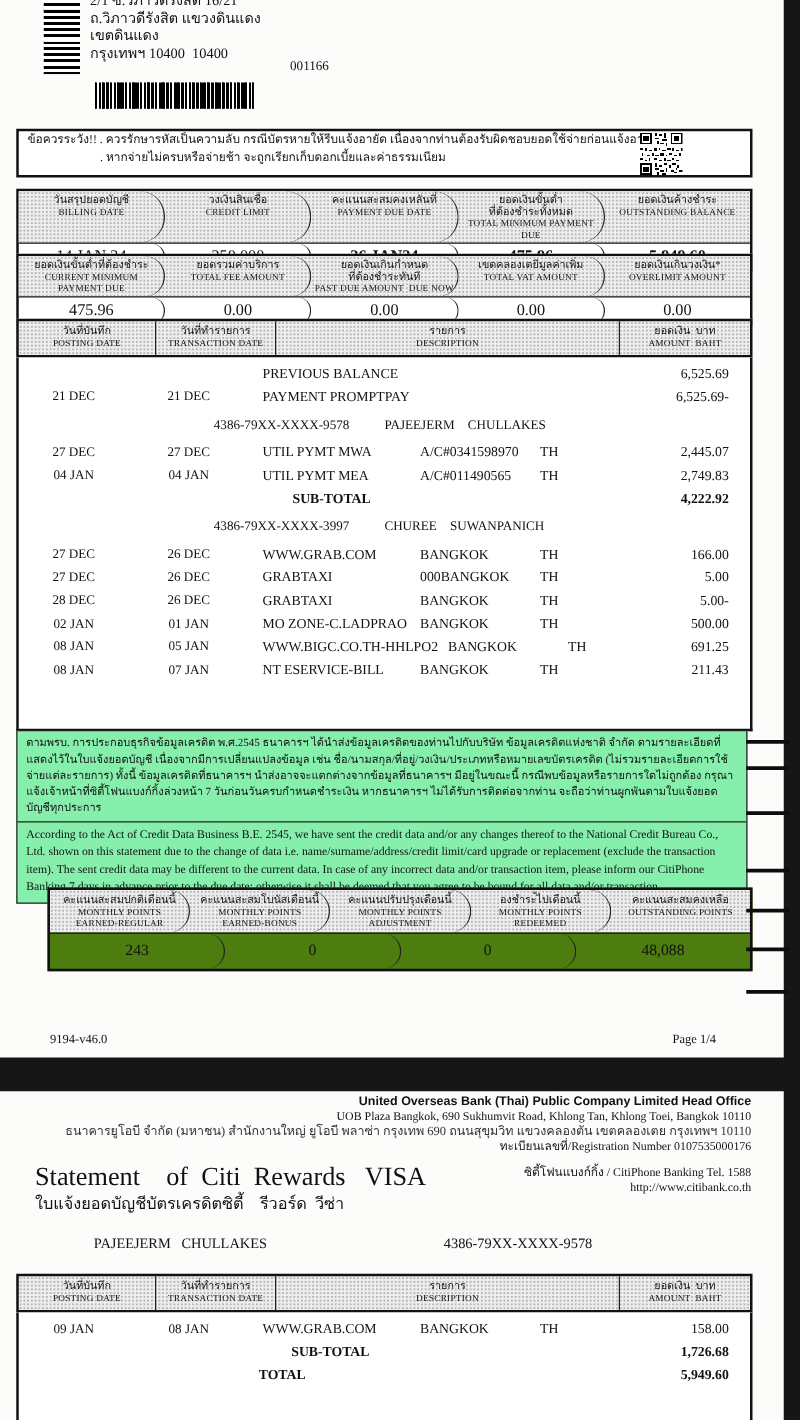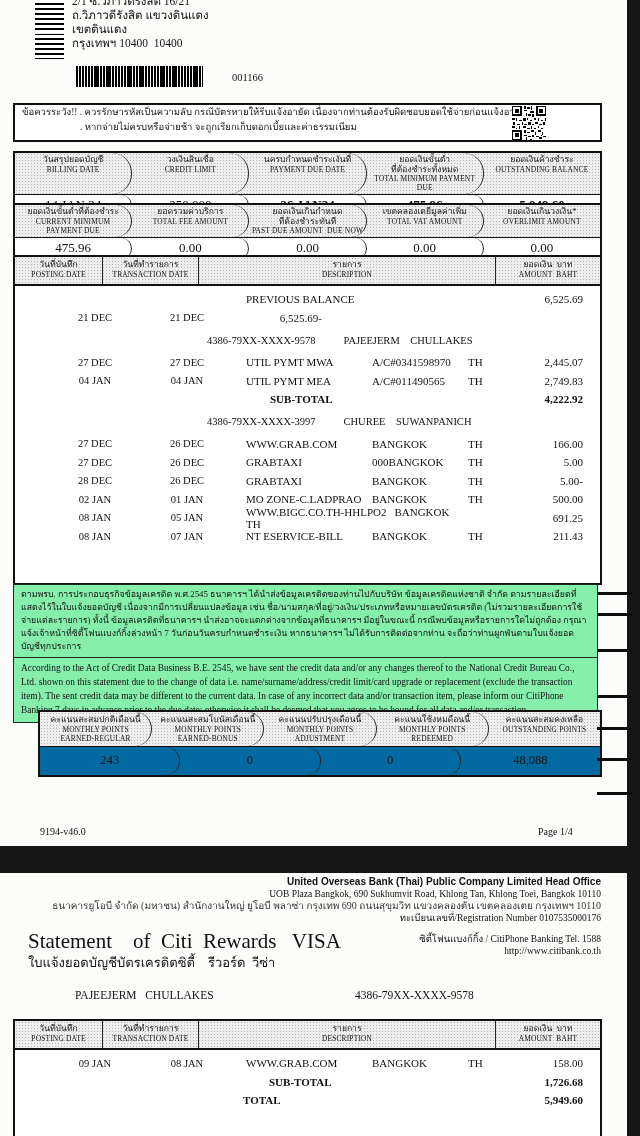--- a/index.html
+++ b/index.html
@@ -17,21 +17,21 @@
     background-color:#eeeeee;
     background-image:radial-gradient(#b5b5b5 0.7px, rgba(0,0,0,0) 0.8px);
     background-size:3px 3px;
   }
   
   .mailbar{position:absolute;left:35px;top:0;width:29px;height:60px;
     background-image:
       repeating-linear-gradient(0deg, rgba(255,255,255,.95) 0 1px, rgba(0,0,0,0) 1px 13px),
       repeating-linear-gradient(0deg,#000 0 2.4px,#fff 2.4px 5px);}
   .addr{position:absolute;left:72px;top:-6px;font-size:11.5px;line-height:14px;}
-  .mailcode{position:absolute;left:232px;top:48px;font-size:10.5px;margin-top:24px;}
+  .mailcode{position:absolute;left:232px;top:48px;font-size:10.5px;}
   .barcode1d{position:absolute;left:76px;top:66px;width:127px;height:21px;background-color:#fff;
     background-image:
       repeating-linear-gradient(90deg,#000 0 2px,rgba(0,0,0,0) 2px 3px),
       repeating-linear-gradient(90deg,#000 0 1px,rgba(0,0,0,0) 1px 6px),
       repeating-linear-gradient(90deg,rgba(0,0,0,0) 0 9px,#000 9px 11px);}
   
   .warnbox{position:absolute;left:13px;top:103px;width:589px;height:39px;border:2px solid #111;box-sizing:border-box;background:#fff;}
   .warnbox .wl{font-size:9.5px;line-height:15px;padding-left:7px;}
   .warnbox .wl2{padding-left:65px;}
   .qr{position:absolute;right:54px;top:1px;width:34px;height:34px;}
@@ -46,43 +46,43 @@
   .hth{font-size:8.6px;line-height:9.6px;}
   .hen{font-size:7.4px;line-height:9px;letter-spacing:.2px;}
   .sval{border-top:1.5px solid #111;}
   .sval .scell{font-size:13px;padding:2px 0 3px;}
   
   .txn{position:absolute;left:13px;width:589px;box-sizing:border-box;}
   #txn1{top:255px;}
   .txn-head{display:flex;border:2px solid #111;box-sizing:border-box;height:31px;}
   .thcell{border-right:1px solid #222;text-align:center;padding-top:3px;box-sizing:border-box;}
   .thcell:last-child{border-right:none;}
-  .w-post{width:88px;}.w-trans{width:96px;}.w-desc{flex:1;}.w-amt{width:104px;}
+  .w-post{width:110px;}.w-trans{width:96px;}.w-desc{flex:1;}.w-amt{width:104px;}
   .txn-body{border-left:2px solid #111;border-right:2px solid #111;border-bottom:2px solid #111;
-    box-sizing:border-box;background:#fff;padding-top:4px;padding-left:36px;}
+    box-sizing:border-box;background:#fff;padding-top:4px;}
   #txn1 .txn-body{height:299px;}
   #txn2 .txn-body{height:88px;border-bottom:none;}
   .trow{display:flex;align-items:center;height:18.5px;font-size:11px;}
   .c-post{width:88px;text-align:center;font-size:10.5px;}
   .c-trans{width:96px;text-align:center;font-size:10.5px;}
   .c-desc{flex:1;padding-left:11px;}
   .d1{display:inline-block;min-width:118px;padding-right:8px;}
   .d2{display:inline-block;min-width:96px;}
   .c-amt{width:104px;text-align:right;padding-right:17px;box-sizing:border-box;}
   .trow-card{height:20px;margin:3px 0;display:flex;align-items:center;padding-left:156px;font-size:10.5px;}
   .trow-card .card-no{margin-right:28px;}
   .lbl-sub1{padding-left:219px;}
   .lbl-sub2{padding-left:218px;}
   .lbl-total{padding-left:192px;}
   
   .fineprint{position:absolute;left:13px;top:584px;width:585px;border:1px solid #222;box-sizing:border-box;background:#86efac;}
   .fp-th{font-size:8.8px;line-height:13px;padding:3px 7px 4px;}
   .fp-en{font-size:9.4px;line-height:14px;padding:3px 7px 5px;border-top:1px solid #222;}
   
-  .points{position:absolute;left:38px;top:710px;width:564px;border:2px solid #111;box-sizing:border-box;background:#0369a1;}
+  .points{position:absolute;left:38px;top:710px;width:564px;border:2px solid #111;box-sizing:border-box;background:#4d7c0f;}
   .points .scell{padding:3px 2px;}
   .points .sval .scell{font-size:12.5px;padding:6px 0 7px;}
   
   .foot-left{position:absolute;left:40px;top:826px;font-size:10px;}
   .foot-right{position:absolute;left:538px;top:826px;font-size:10px;}
   
   .tick{position:absolute;left:597px;width:35px;height:3px;background:#0d0d0d;}
   
   .bank{position:absolute;right:26px;top:2px;text-align:right;}
   .bank-name{font-family:"Liberation Sans", sans-serif;font-weight:bold;font-size:10px;line-height:13px;}
@@ -126,21 +126,21 @@
     <div class="srow shead dotbg">
       <div class="scell">
         <div class="hth">วันสรุปยอดบัญชี</div>
         <div class="hen">BILLING DATE</div>
       </div>
       <div class="scell">
         <div class="hth">วงเงินสินเชื่อ</div>
         <div class="hen">CREDIT LIMIT</div>
       </div>
       <div class="scell">
-        <div class="hth">นครบกำหนดชำระเงันที่</div>
+        <div class="hth">คะแนนสะสมคงเหลันที่</div>
         <div class="hen">PAYMENT DUE DATE</div>
       </div>
       <div class="scell">
         <div class="hth">ยอดเงินขั้นต่ำ</div>
         <div class="hth">ที่ต้องชำระทั้งหมด</div>
         <div class="hen">TOTAL MINIMUM PAYMENT DUE</div>
       </div>
       <div class="scell">
         <div class="hth">ยอดเงินค้างชำระ</div>
         <div class="hen">OUTSTANDING BALANCE</div>
@@ -211,20 +211,21 @@
     <div class="txn-body">
       <div class="trow">
         <span class="c-post"></span>
         <span class="c-trans"></span>
         <span class="c-desc"><span class="d1">PREVIOUS BALANCE</span></span>
         <span class="c-amt">6,525.69</span>
       </div>
       <div class="trow">
         <span class="c-post">21 DEC</span>
         <span class="c-trans">21 DEC</span>
+        <span class="c-desc"><span class="d1">PAYMENT PROMPTPAY</span></span>
         <span class="c-amt">6,525.69-</span>
       </div>
       <div class="trow-card">
         <span class="card-no">4386-79XX-XXXX-9578</span>
         <span class="pre">PAJEEJERM    CHULLAKES</span>
       </div>
       <div class="trow">
         <span class="c-post">27 DEC</span>
         <span class="c-trans">27 DEC</span>
         <span class="c-desc"><span class="d1">UTIL PYMT MWA</span><span class="d2">A/C#0341598970</span><span class="d3">TH</span></span>
@@ -299,21 +300,21 @@
         <div class="hth">คะแนนสะสมโบนัสเดือนนี้</div>
         <div class="hen">MONTHLY POINTS</div>
         <div class="hen">EARNED-BONUS</div>
       </div>
       <div class="scell">
         <div class="hth">คะแนนปรับปรุงเดือนนี้</div>
         <div class="hen">MONTHLY POINTS</div>
         <div class="hen">ADJUSTMENT</div>
       </div>
       <div class="scell">
-        <div class="hth">คะแนนใช้งหมดือนนี้</div>
+        <div class="hth">องชำระ้ไปเดือนนี้</div>
         <div class="hen">MONTHLY POINTS</div>
         <div class="hen">REDEEMED</div>
       </div>
       <div class="scell">
         <div class="hth">คะแนนสะสมคงเหลือ</div>
         <div class="hen">OUTSTANDING POINTS</div>
       </div>
     </div>
     <div class="srow sval">
       <div class="scell">243</div>

